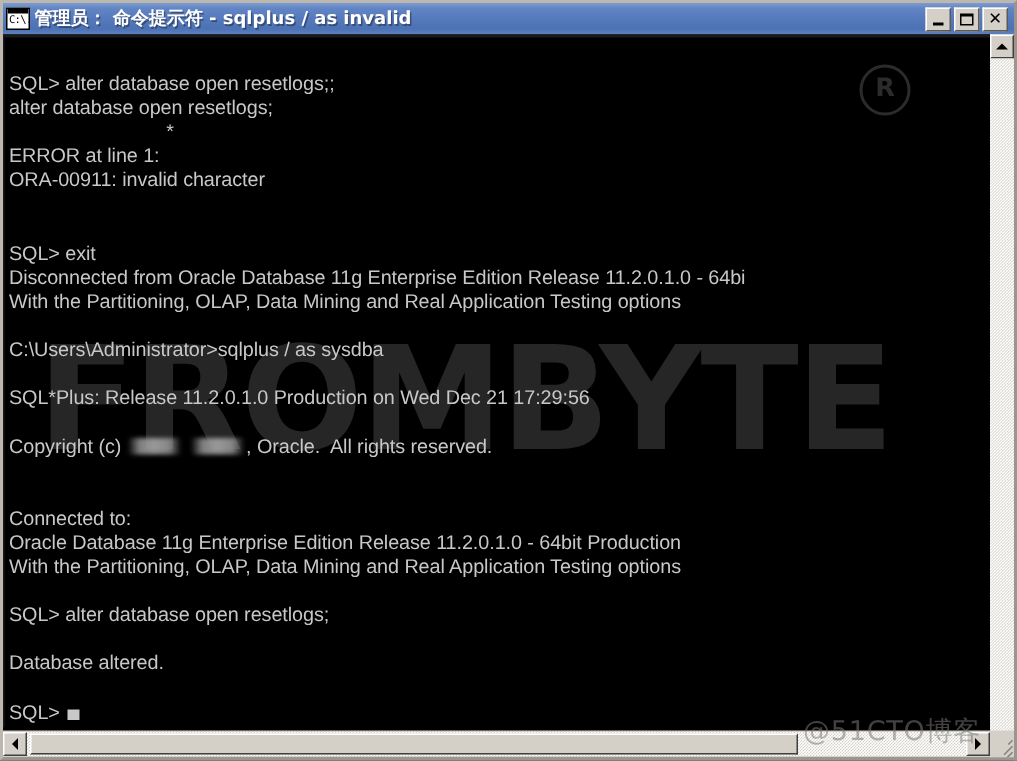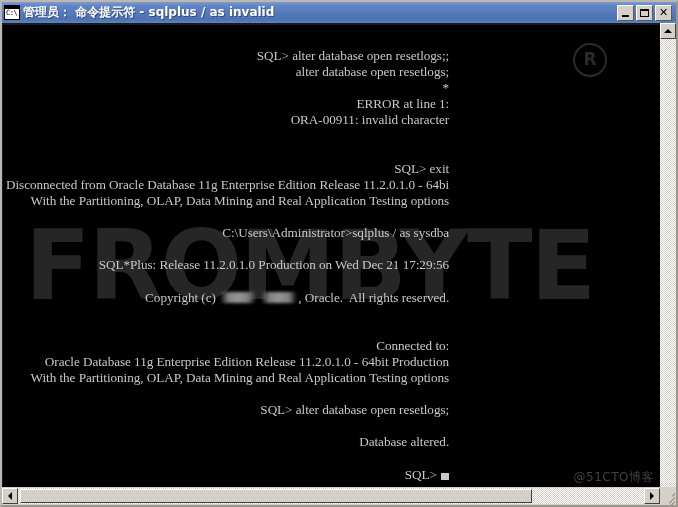--- a/index.html
+++ b/index.html
@@ -177,27 +177,26 @@
     font-size: 17px;
     font-weight: bold;
     text-align: center;
     line-height: 28px;
   }
   .term-text {
     position: absolute;
     left: 3px;
     top: 7px;
     z-index: 2;
-    font-family: Liberation Serif, serif;
+    font-family: Liberation Sans, sans-serif;
     font-size: 13.2px;
     line-height: 16.1px;
     color: #c8c8c8;
     white-space: pre;
     letter-spacing: -0.05px;
-    text-align: right;
   }
   .term-line { height: 16.1px; white-space: pre; position: relative; }
   .redact {
     display: inline-block;
     width: 36px;
     height: 11px;
     vertical-align: -1px;
     background: linear-gradient(to right,
        rgba(90,90,90,0) 0%, rgba(150,150,150,0.85) 22%,
        rgba(165,165,165,0.9) 50%, rgba(150,150,150,0.85) 78%,
@@ -312,23 +311,23 @@
     height: 1px;
     background: #808080;
     transform: rotate(-45deg);
     transform-origin: right center;
   }
 
   
   .cto-watermark {
     position: absolute;
     right: 22px;
-    bottom: 19px;
-    font-family: "DejaVu Sans", sans-serif;
-    font-size: 12px;
+    bottom: 6px;
+    font-family: "DejaVu Sans", sans-serif;
+    font-size: 18px;
     color: rgba(120,120,120,0.55);
     letter-spacing: 0.5px;
     white-space: nowrap;
     z-index: 30;
     pointer-events: none;
   }
 </style>
 </head>
 <body>
 

